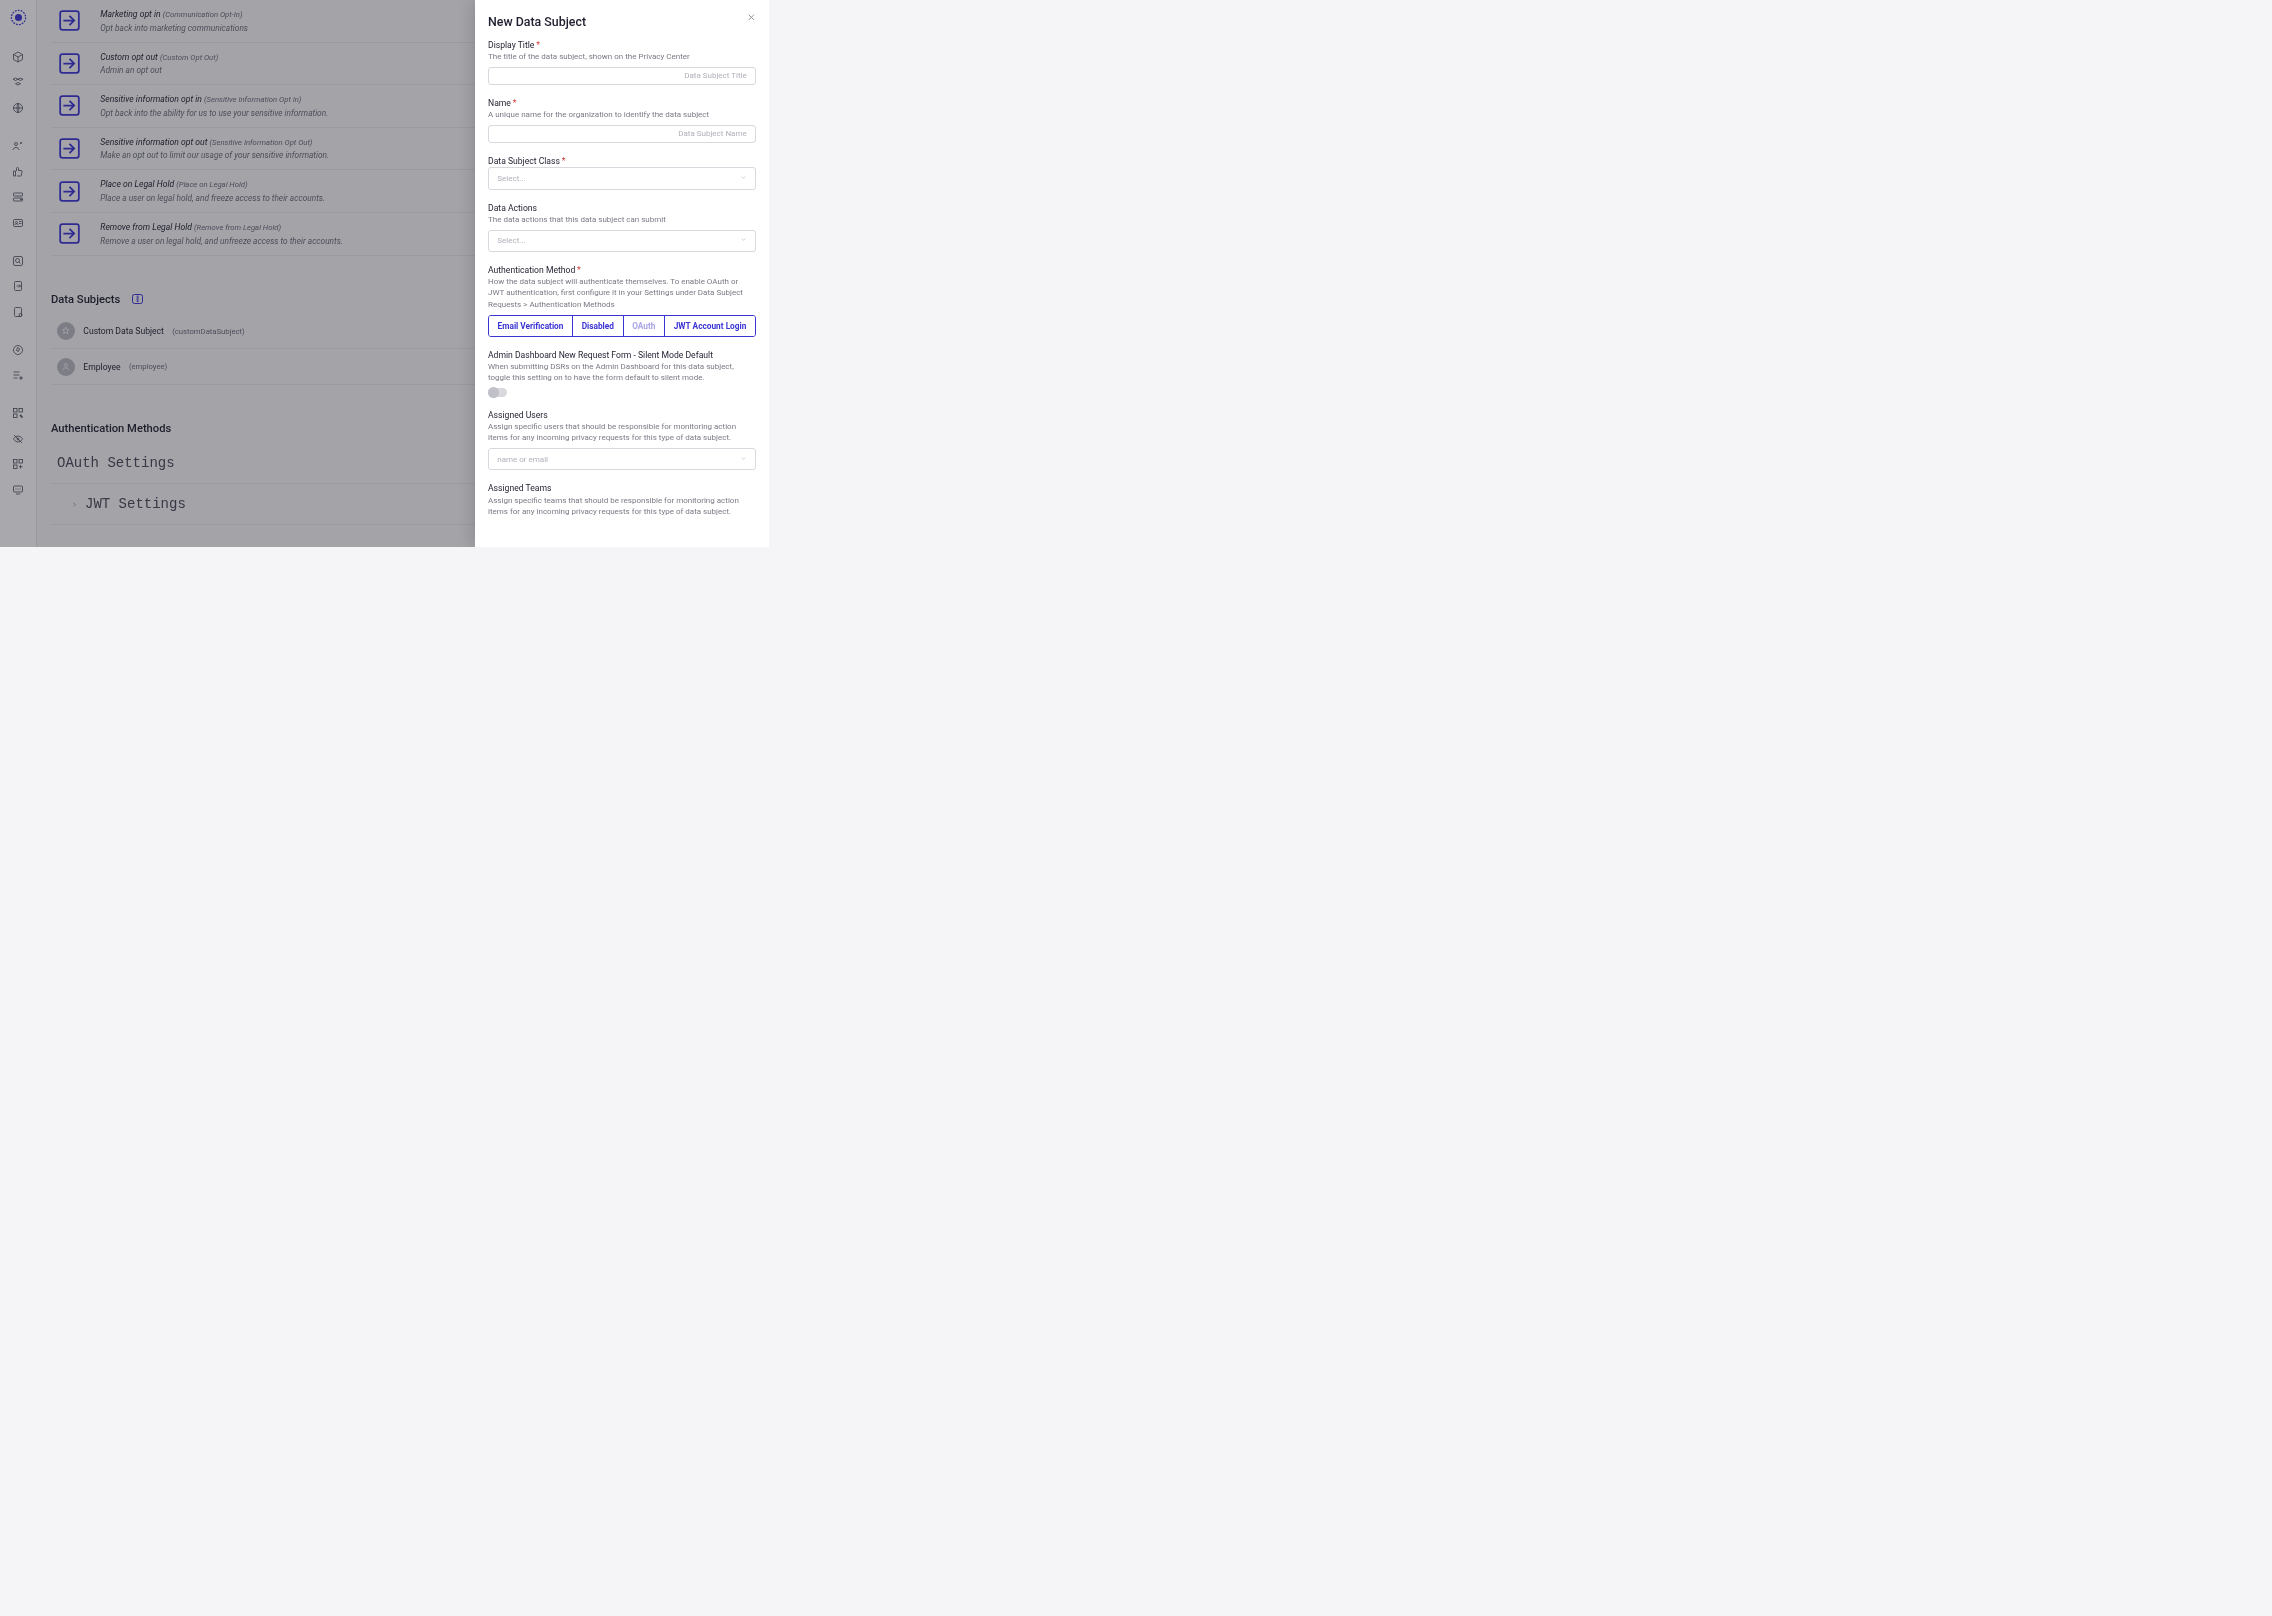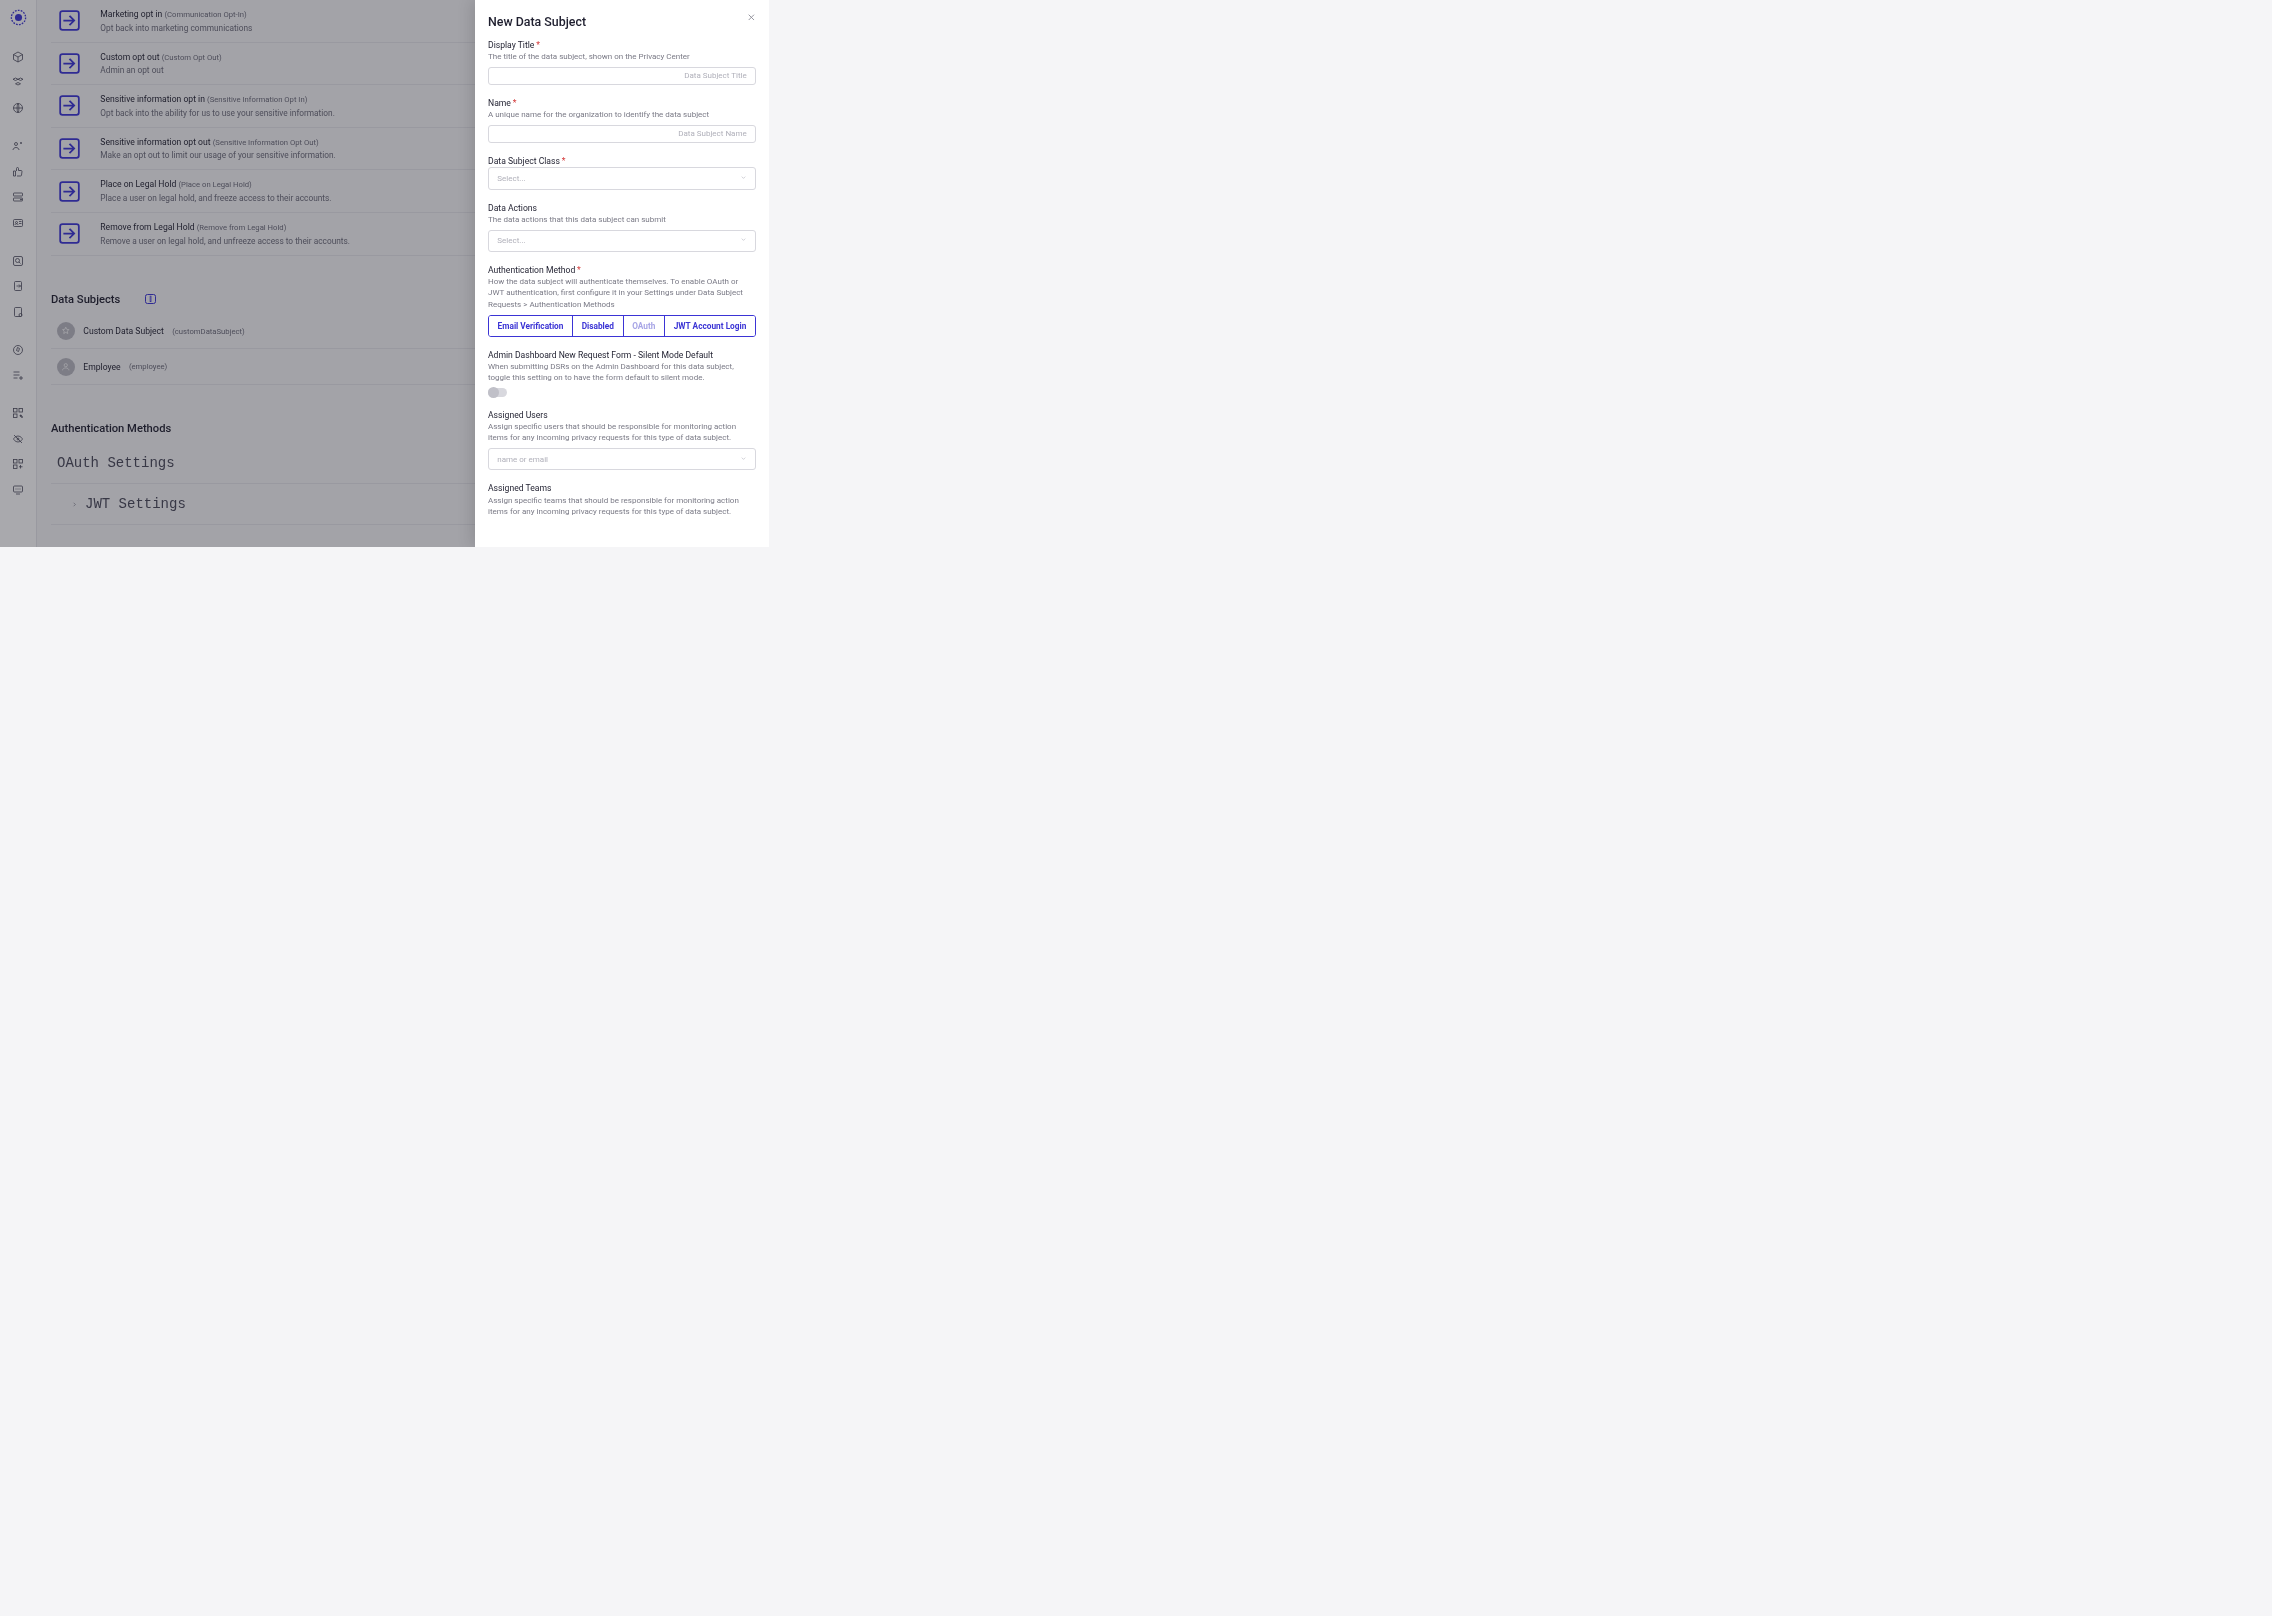--- a/index.html
+++ b/index.html
@@ -64,38 +64,39 @@
     
     .action-list {
       border-top: none;
     }
     .action-row {
       display: flex;
       align-items: center;
       gap: 20px;
       padding: 9px 8.3px;
       border-bottom: 0.6px solid #e5e5ea;
+      font-style: italic;
     }
     .action-icon {
       width: 21px; height: 21px;
       display: flex;
       align-items: center;
       justify-content: center;
       color: #3b34d5;
     }
     .action-icon svg { width: 21px; height: 21px; }
     .action-text { display: flex; flex-direction: column; gap: 3.6px; }
     .action-title { font-size: 8.6px; color: #1e1e2e; }
     .action-title .slug { color: #6c6c7a; font-size: 7.7px; }
     .action-desc { color: #6c6c7a; font-size: 8.3px; }
     
     .section-header {
       display: flex;
       align-items: center;
-      gap: 25px;
+      gap: 12px;
       margin: 37px 0 8.3px 0;
     }
     .section-header h2 {
       font-size: 11.2px;
       font-weight: 500;
       color: #1e1e2e;
     }
     .section-header .header-icon {
       width: 10.7px; height: 10.7px;
       border: 0.9px solid #3b34d5;

